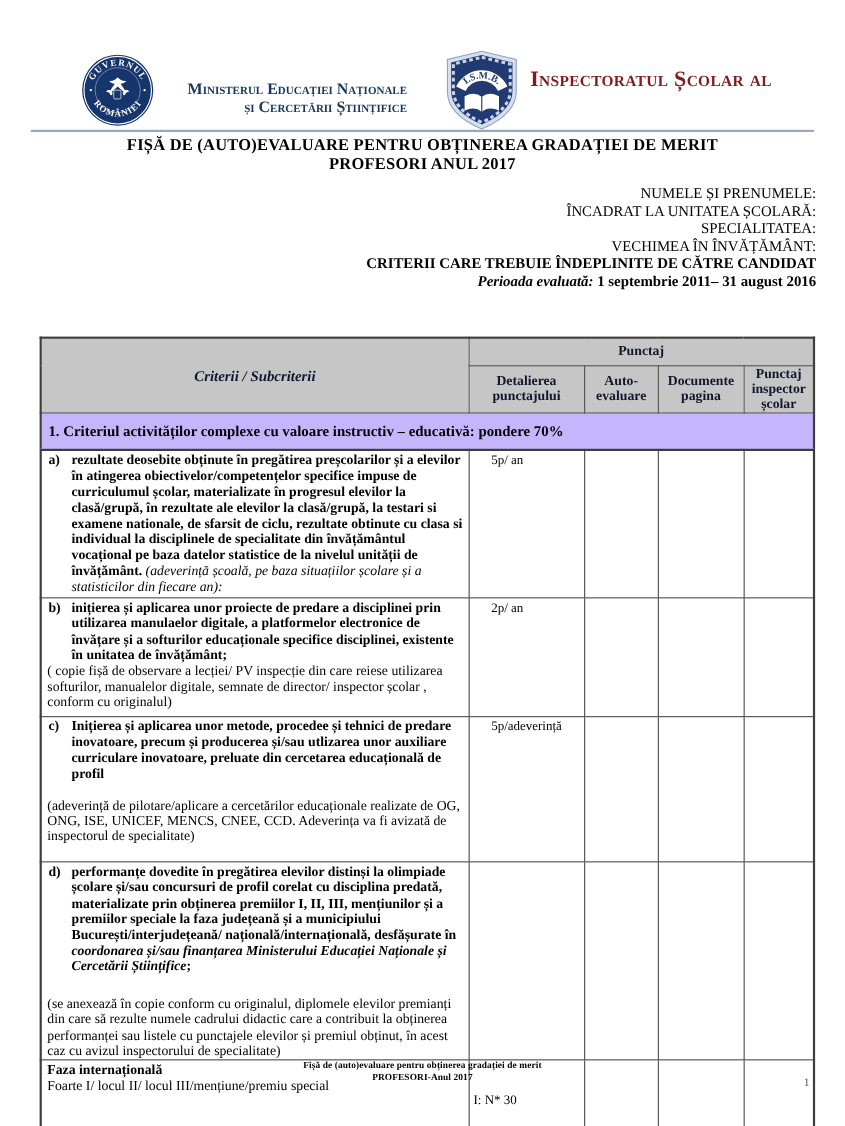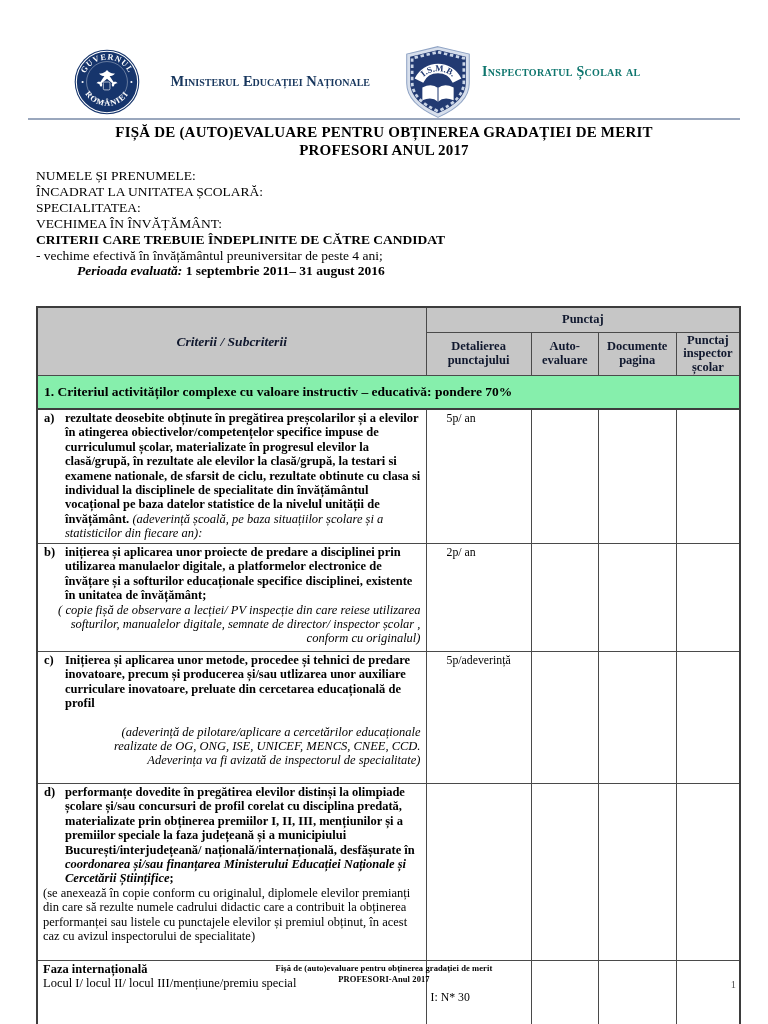--- a/index.html
+++ b/index.html
@@ -14,62 +14,62 @@
   .header { position:absolute; top:45px; left:0; width:768px; height:75px; }
   .gov-logo { position:absolute; left:74px; top:4px; width:66px; height:66px; }
   .ministry {
     position:absolute; left:160px; top:28px; width:210px; text-align:right;
     color:#17365d; font-weight:bold; font-variant:small-caps;
     font-size:14.5px; line-height:17px;
   }
   .ismb-logo { position:absolute; left:404px; top:0px; width:68px; height:74px; }
   .inspectorate {
     position:absolute; left:482px; top:17px; width:230px; text-align:left;
-    color:#0f766e; font-weight:bold; font-variant:small-caps;
-    font-size:14px; line-height:20px; letter-spacing:.3px;
+    color:#7f1d1d; font-weight:bold; font-variant:small-caps;
+    font-size:20px; line-height:20px; letter-spacing:.3px;
   }
   .rule { position:absolute; top:118px; left:28px; right:28px; border-top:2px solid #9aa7bd; }
 
   .title {
     position:absolute; top:123px; left:0; width:768px; text-align:center;
     font-weight:bold; font-size:15px; line-height:18px; letter-spacing:.2px;
   }
 
   
-  .info { position:absolute; top:168px; left:36px; width:706px; font-size:13.5px; line-height:15.9px; }
+  .info { position:absolute; top:168px; left:36px; width:706px; font-size:13.5px; line-height:15.9px;text-align:right; }
   .info .b  { font-weight:bold; }
   .info .bi { font-weight:bold; font-style:italic;margin-left:41px; }
 
   
   table.maintable {
     position:absolute; top:306px; left:36px;
     border-collapse:collapse; table-layout:fixed;
     border:2px solid #3d3d3d;
   }
   .maintable th, .maintable td { border:1px solid #4a4a4a; overflow:hidden; }
   .maintable th {
     background:#c6c6c6; font-size:12.5px; line-height:13.5px;
     font-weight:bold; color:#10182e; padding:1px 2px; text-align:center; vertical-align:middle;
   }
   th.th-criteria { font-style:italic; font-size:13.5px; }
   tr.hrow1 { height:25px; }
   tr.hrow2 { height:37px; }
   tr.section-row td {
-    background:#86efac; font-weight:bold; font-size:13.5px; height:28px;
+    background:#c4b5fd; font-weight:bold; font-size:13.5px; height:28px;
     padding:2px 6px; vertical-align:middle; border-bottom:2px solid #3d3d3d;
   }
   td.crit { vertical-align:top; padding:1px 5px 1px 5px; font-size:12.5px; line-height:14.4px; }
   td.detail { vertical-align:top; font-size:11.8px; line-height:13px; padding:2px 20px; }
   td.detail-mid { vertical-align:middle; font-size:11.8px; padding:20px 4px;margin-top:28px; }
   .hang { position:relative; padding-left:22px; font-weight:bold; }
   .hang .lbl { position:absolute; left:1px; top:0; font-weight:bold; }
   .note-inline { font-style:italic; font-weight:normal; }
-  .note-block  { font-style:italic; font-weight:normal;text-align:right; }
-  .note-plain  { font-weight:normal; }
-  .gap { margin-top:14px;margin-left:43px; }
+  .note-block  { font-weight:normal; }
+  .note-plain  { font-weight:normal;margin-top:19px; }
+  .gap { margin-top:14px; }
   .bold-italic { font-weight:bold; font-style:italic; }
   tr.row-a  td { height:129px; }
   tr.row-b  td { height:103px; }
   tr.row-c  td { height:127px; }
   tr.row-d  td { height:172px; }
   tr.row-e  td { height:33px; }
   .faza-l1 { font-weight:bold; }
 
   
   .footer {
@@ -98,20 +98,21 @@
         <textPath href="#govArcBot" startOffset="50%" text-anchor="middle">ROMÂNIEI</textPath>
       </text>
       <circle cx="13" cy="50" r="1.6" fill="#fff"></circle>
       <circle cx="87" cy="50" r="1.6" fill="#fff"></circle>
       <path d="M50 32 c-3 4 -8 6 -12 5 c2 3 5 4 8 4 l-6 9 c-3 -1 -5 0 -6 2 c2 0 4 1 5 2 c0 2 1 3 3 3 c1 -2 1 -4 0 -5 l8 -7 l8 7 c-1 1 -1 3 0 5 c2 0 3 -1 3 -3 c1 -1 3 -2 5 -2 c-1 -2 -3 -3 -6 -2 l-6 -9 c3 0 6 -1 8 -4 c-4 1 -9 -1 -12 -5 z" fill="#ffffff"></path>
       <rect x="45" y="44" width="10" height="12" rx="2" fill="#16356c" stroke="#ffffff" stroke-width="1" transform="translate(-0.5,6)"></rect>
     </svg>
 
     <div class="ministry">
       <div>Ministerul Educației Naționale</div>
+      <div>și Cercetării Științifice</div>
     </div>
 
     <svg class="ismb-logo" viewBox="0 0 100 108" aria-hidden="true">
       <path d="M50 2 L96 13 L96 56 Q96 86 50 106 Q4 86 4 56 L4 13 Z" fill="#d7dfec" stroke="#8fa3c4" stroke-width="1.5"></path>
       <path d="M50 7 L91 17 L91 55 Q91 82 50 100 Q9 82 9 55 L9 17 Z" fill="#223a72"></path>
       <path d="M50 10 L88 19 L88 54 Q88 80 50 97 Q12 80 12 54 L12 19 Z" fill="none" stroke="#c9d4e6" stroke-width="4" stroke-dasharray="5 4"></path>
       <path id="ismbBand" d="M22 52 A 31 31 0 0 1 78 52" fill="none" stroke="#ffffff" stroke-width="14"></path>
       <path id="ismbTextArc" d="M22 56 A 31 31 0 0 1 78 56" fill="none"></path>
       <text font-size="13" font-weight="bold" fill="#223a72" font-family="Liberation Serif, serif">
         <textPath href="#ismbTextArc" startOffset="50%" text-anchor="middle">I.S.M.B.</textPath>
@@ -132,21 +133,20 @@
     <div>FIȘĂ DE (AUTO)EVALUARE PENTRU OBȚINEREA GRADAȚIEI DE MERIT</div>
     <div>PROFESORI  ANUL 2017</div>
   </div>
 
   <div class="info">
     <div>NUMELE ȘI PRENUMELE:</div>
     <div>ÎNCADRAT LA UNITATEA ȘCOLARĂ:</div>
     <div>SPECIALITATEA:</div>
     <div>VECHIMEA ÎN ÎNVĂȚĂMÂNT:</div>
     <div class="b">CRITERII CARE TREBUIE ÎNDEPLINITE DE CĂTRE CANDIDAT</div>
-    <div>- vechime efectivă în învățământul preuniversitar de peste 4 ani;</div>
     <div><span class="bi">Perioada evaluată:</span><span class="b"> 1 septembrie 2011– 31 august 2016</span></div>
   </div>
 
   <table class="maintable">
     <colgroup>
       <col style="width:389px">
         <col style="width:93px">
         <col style="width:67px">
         <col style="width:78px">
         <col style="width:64px">
@@ -214,21 +214,21 @@
         </td>
         <td class="detail"></td>
         <td></td>
         <td></td>
         <td></td>
       </tr>
 
       <tr class="row-e">
         <td class="crit">
           <div class="faza-l1">Faza  internațională</div>
-          <div>Locul I/ locul II/ locul III/mențiune/premiu special</div>
+          <div>Foarte I/ locul II/ locul III/mențiune/premiu special</div>
         </td>
         <td class="detail-mid">I: N* 30</td>
         <td></td>
         <td></td>
         <td></td>
       </tr>
     </tbody>
   </table>
 
   <div class="footer">

